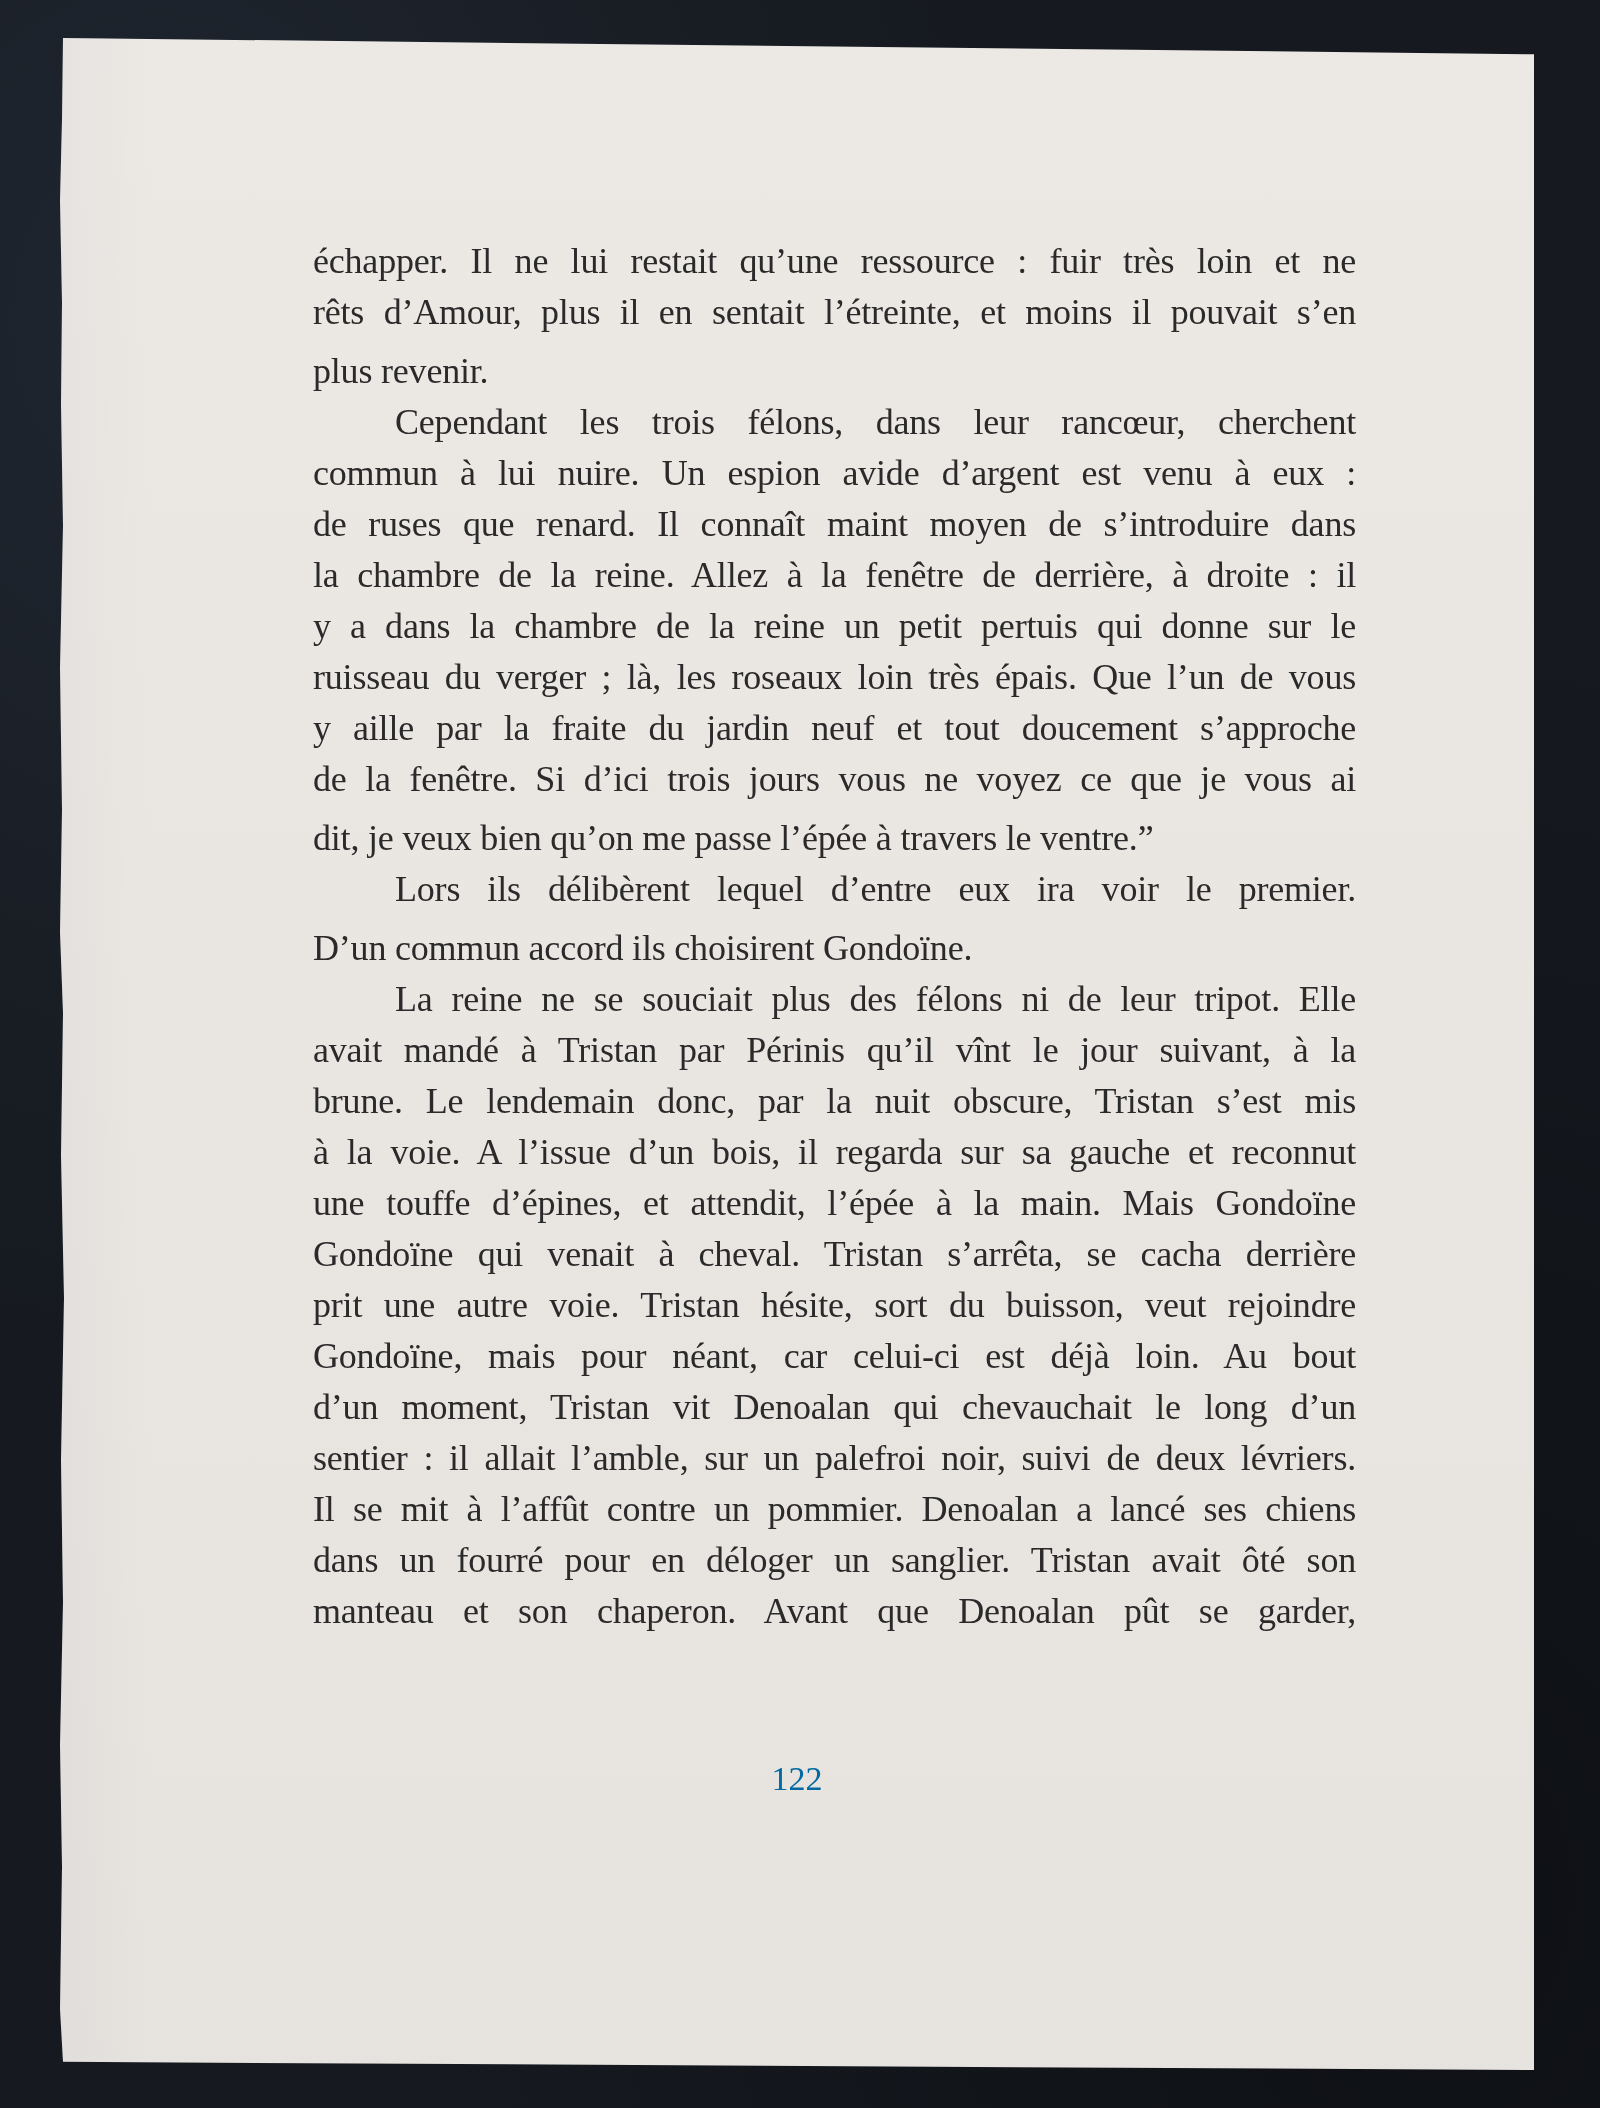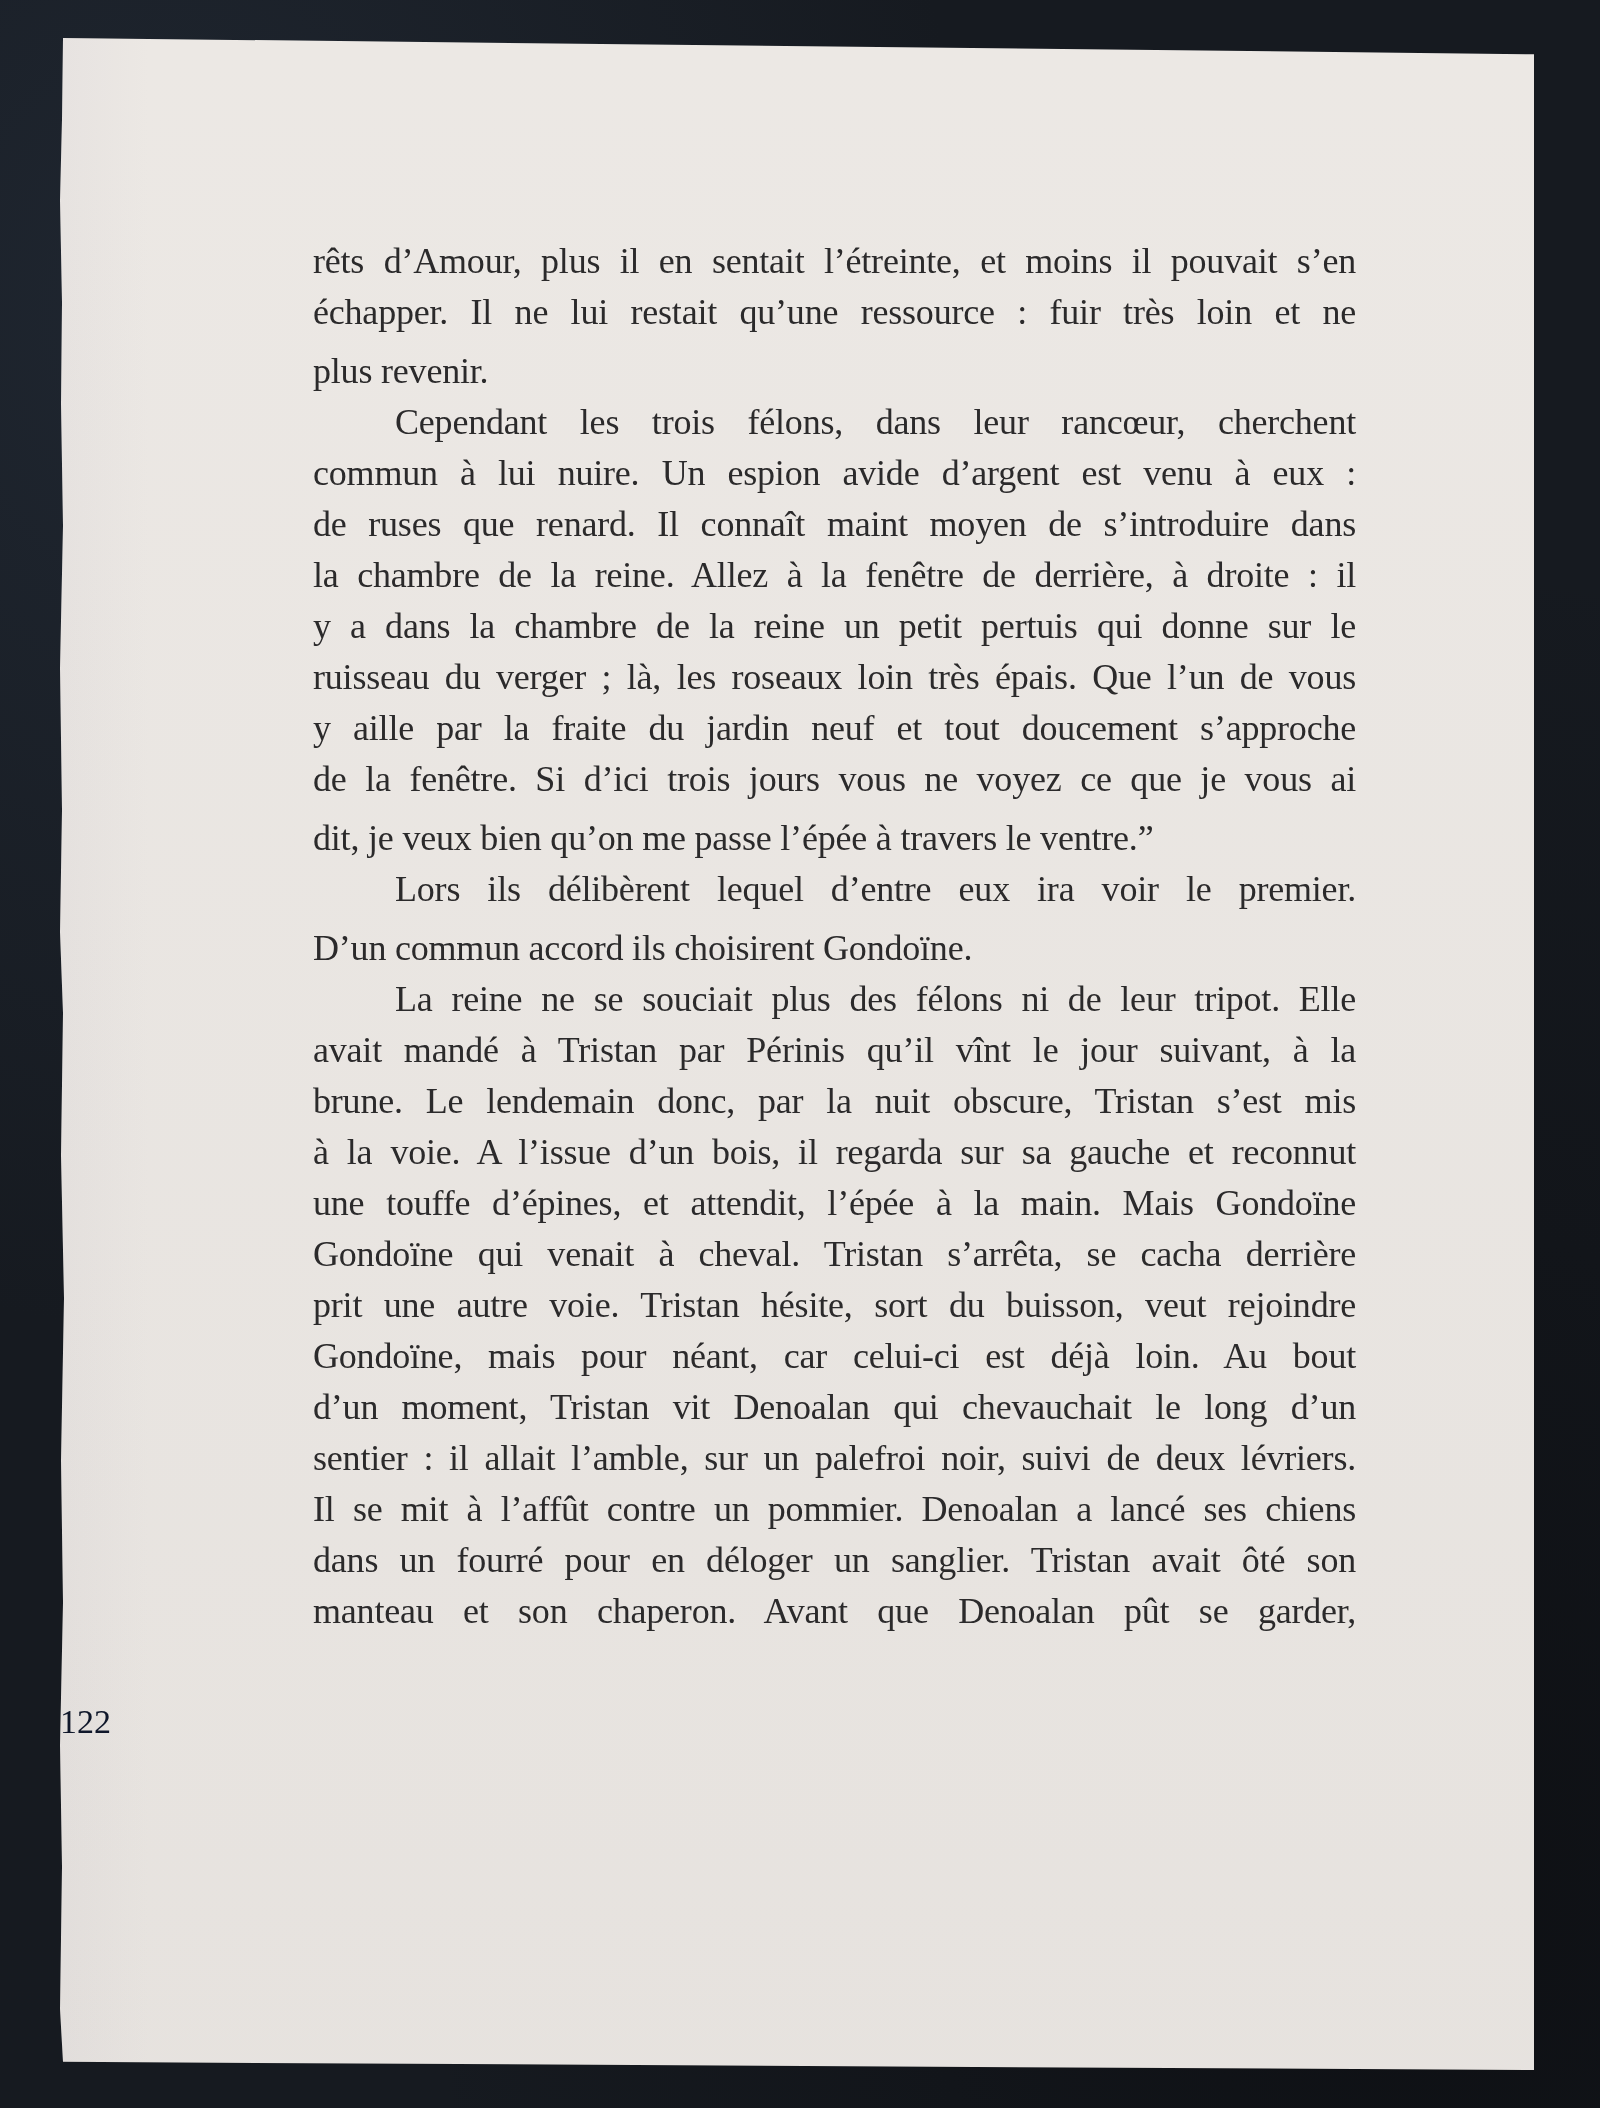--- a/index.html
+++ b/index.html
@@ -71,39 +71,40 @@
       height: 51px;
     }
     .line.end {
       text-align-last: left;
       margin-top: 8px;
     }
     .page-number {
       position: absolute;
       left: 0;
       width: 100%;
-      top: 1665px;
+      top: 1722px;
+      text-align: center;
       font-family: "Liberation Serif", "DejaVu Serif", serif;
       font-size: 34px;
-      color: #0f172a;
+      color: #0369a1;
     }
   </style>
 </head>
 <body>
 
 <div class="backdrop"></div>
 
 <div class="page">
   <div class="paper-tone"></div>
 
   <div class="text-block">
 
     <p class="para">
+      <span class="line">échapper. Il ne lui restait qu’une ressource : fuir très loin et ne</span>
       <span class="line">rêts d’Amour, plus il en sentait l’étreinte, et moins il pouvait s’en</span>
-      <span class="line">échapper. Il ne lui restait qu’une ressource : fuir très loin et ne</span>
       <span class="line end">plus revenir.</span>
     </p>
 
     <p class="para indent">
       <span class="line">Cependant les trois félons, dans leur rancœur, cherchent</span>
       <span class="line">commun à lui nuire. Un espion avide d’argent est venu à eux :</span>
       <span class="line">de ruses que renard. Il connaît maint moyen de s’introduire dans</span>
       <span class="line">la chambre de la reine. Allez à la fenêtre de derrière, à droite : il</span>
       <span class="line">y a dans la chambre de la reine un petit pertuis qui donne sur le</span>
       <span class="line">ruisseau du verger ; là, les roseaux loin très épais. Que l’un de vous</span>

